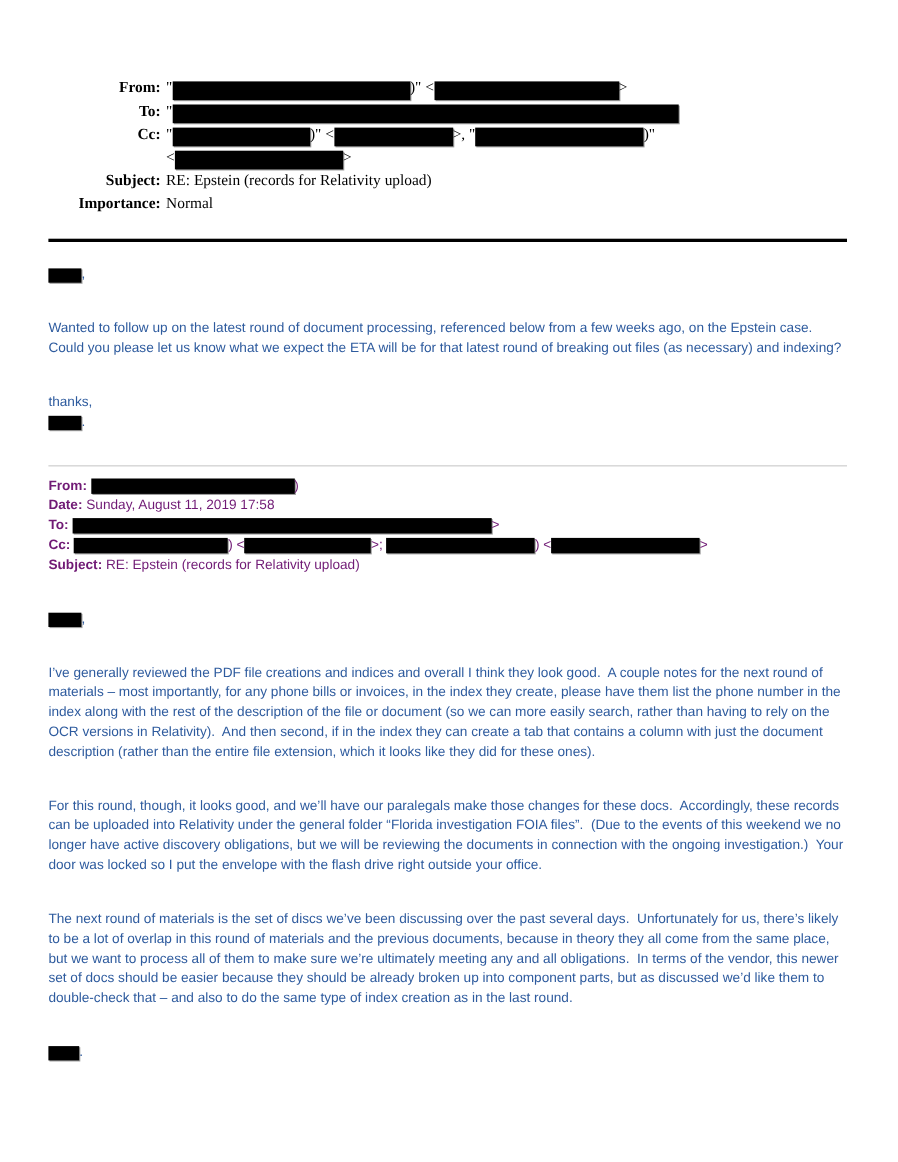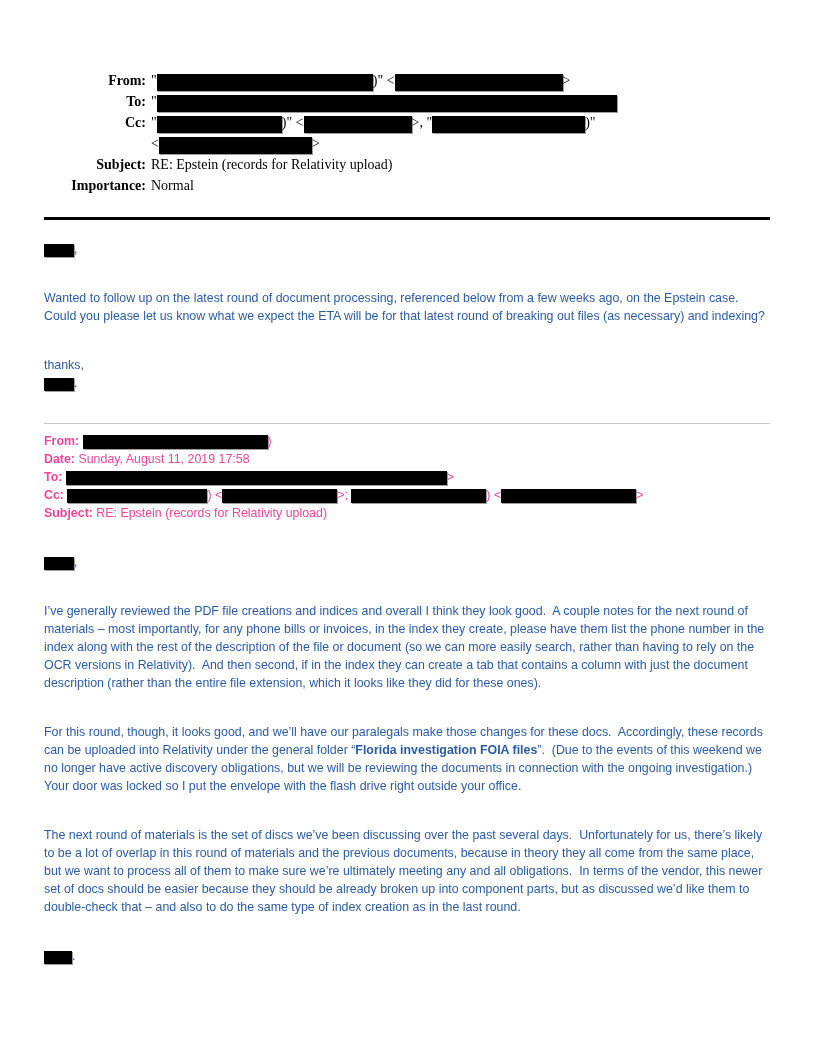--- a/index.html
+++ b/index.html
@@ -20,23 +20,23 @@
           box-shadow:1px 1px 0 rgba(0,0,0,0.38);}
   .hdr .redact{vertical-align:text-bottom;margin-bottom:-3px;}
   .thick-rule{height:3px;background:#000;margin-top:21px;width:726px;}
   .thin-rule{height:1px;background:#c9c9c9;margin:14px 0 8px 0;width:726px;}
   
   .body-text{color:var(--blue,#2E5B9E);font-size:12.4px;line-height:18px;
              width:728px;}
   .para{margin:31px 0;}
   .greeting{margin:20px 0 18px 0;}
   .body-text .redact,.qhdr .redact{vertical-align:text-bottom;margin-bottom:-1px;}
-  .bold{font-weight:bold;}
+  .bold{font-weight:normal;}
   
-  .qhdr{font-size:12.4px;line-height:18px;color:#ec4899;width:728px;}
+  .qhdr{font-size:12.4px;line-height:18px;color:#701a75;width:728px;}
   .qhdr .qrow{white-space:normal;}
   .qhdr .qlbl{font-weight:bold;}
 </style>
 </head>
 <body>
 
 <div class="page">
 
   <table class="hdr">
     <tbody id="top-header-rows">

